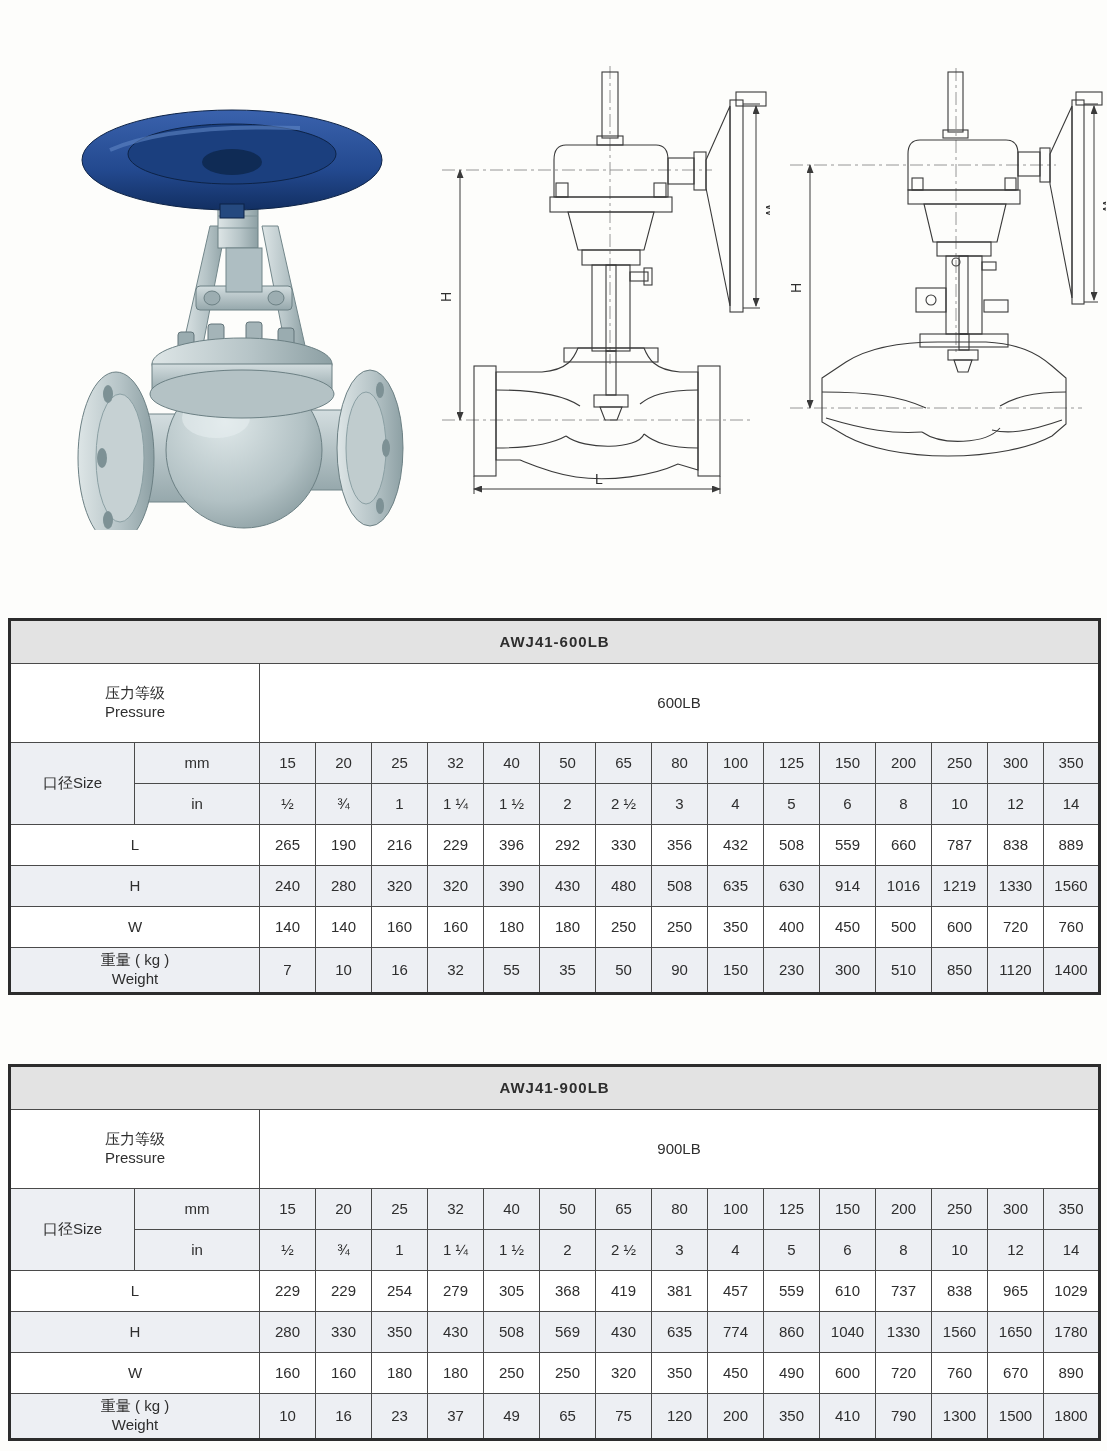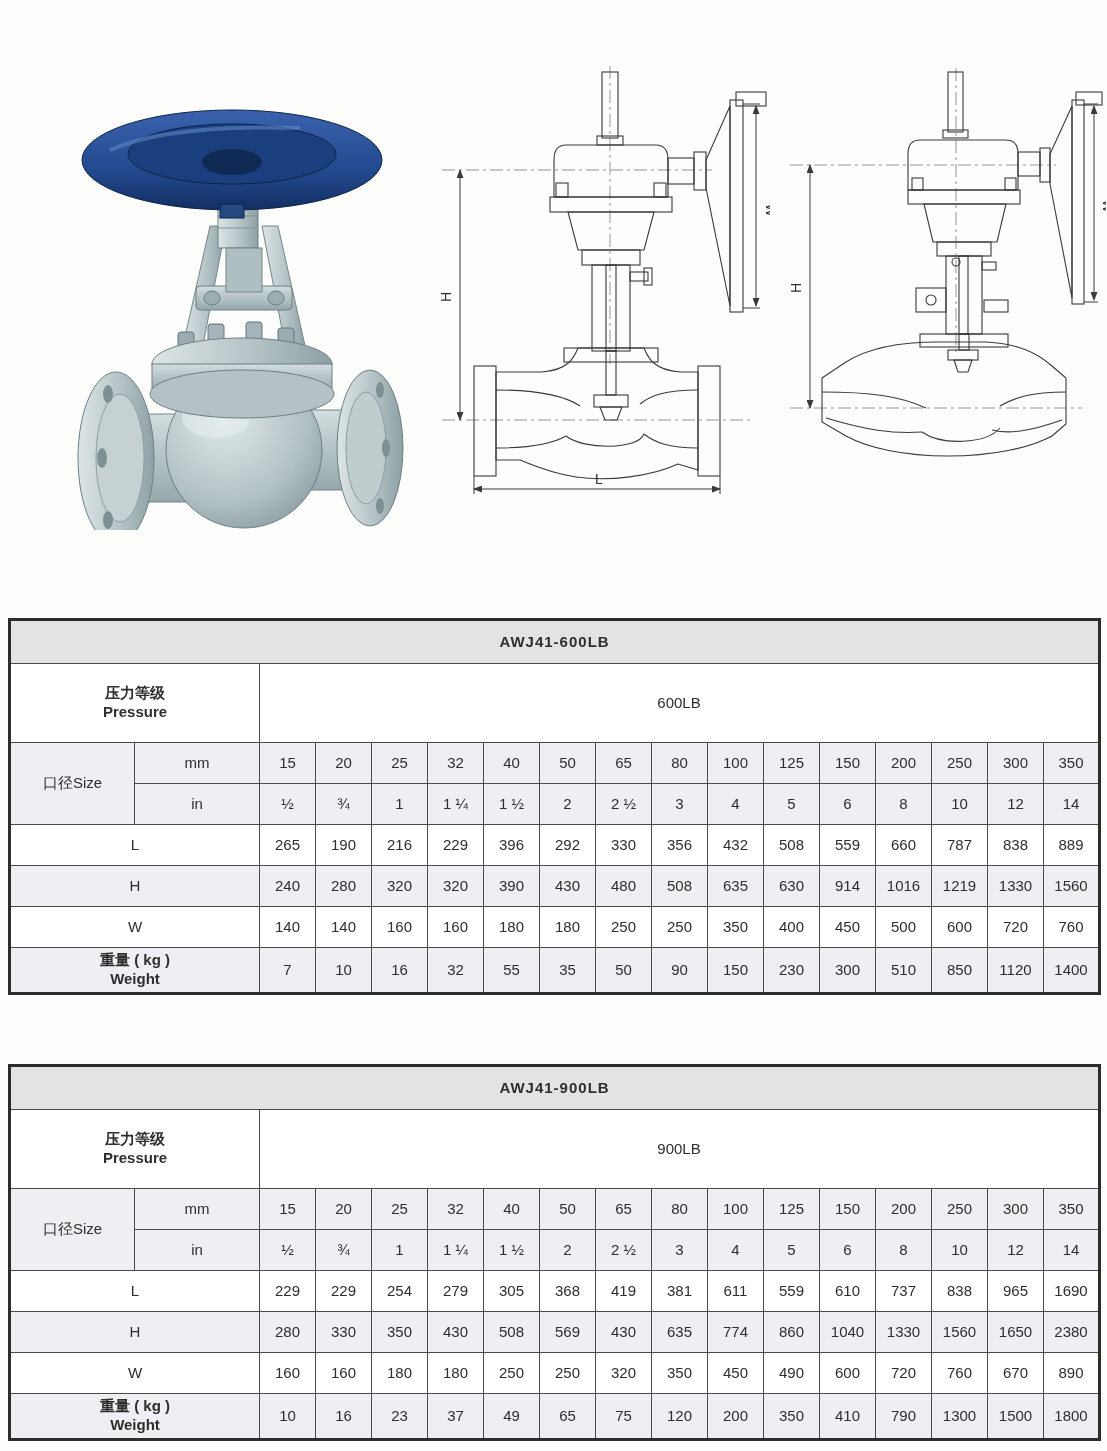--- a/index.html
+++ b/index.html
@@ -13,21 +13,21 @@
   table.spec td{border:1px solid #4a4a4a;text-align:center;vertical-align:middle;
                 font-size:15px;color:#2e2e2e;padding:0;line-height:1.25;}
   td.title-cell{background:#e3e3e3;font-weight:bold;font-size:21px;letter-spacing:1px;
                 color:#111;height:42px;border-bottom:2px solid #2c2c2c;}
   tr.pressure-row td{height:78px;}
   tr.unit-row td{height:40px;}
   tr.dim-row td{height:40px;}
   tr.weight-row td{height:44px;}
   tr.shade td{background:#edeff3;}
   td.size-cell{background:#fbfbfa;}
-  .two-line div{display:block;font-weight:bold;}
+  .two-line div{display:block;}
   .dln{stroke:#3a3a3a;stroke-width:1.1;fill:none;}
   .cln{stroke:#8a8a8a;stroke-width:0.9;fill:none;stroke-dasharray:13 4 3 4;}
   .dim{stroke:#3a3a3a;stroke-width:1;fill:none;}
   .dimtxt{font-family:"Liberation Sans",sans-serif;font-size:14px;fill:#2e2e2e;}
 </style>
 </head>
 <body>
 
 <div class="page">
 
@@ -442,45 +442,45 @@
           <tr class="dim-row">
             <td colspan="2">L</td>
             <td>229</td>
             <td>229</td>
             <td>254</td>
             <td>279</td>
             <td>305</td>
             <td>368</td>
             <td>419</td>
             <td>381</td>
-            <td>611</td>
+            <td>457</td>
             <td>559</td>
             <td>610</td>
             <td>737</td>
             <td>838</td>
             <td>965</td>
-            <td>1690</td>
+            <td>1029</td>
           </tr>
           <tr class="dim-row shade">
             <td colspan="2">H</td>
             <td>280</td>
             <td>330</td>
             <td>350</td>
             <td>430</td>
             <td>508</td>
             <td>569</td>
             <td>430</td>
             <td>635</td>
             <td>774</td>
             <td>860</td>
             <td>1040</td>
             <td>1330</td>
             <td>1560</td>
             <td>1650</td>
-            <td>2380</td>
+            <td>1780</td>
           </tr>
           <tr class="dim-row">
             <td colspan="2">W</td>
             <td>160</td>
             <td>160</td>
             <td>180</td>
             <td>180</td>
             <td>250</td>
             <td>250</td>
             <td>320</td>

